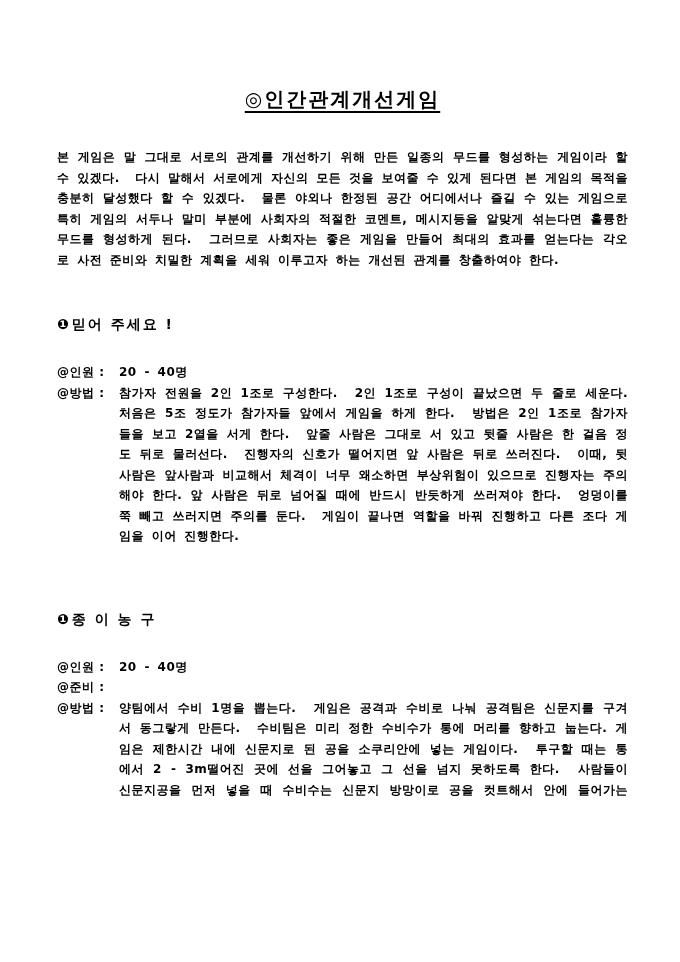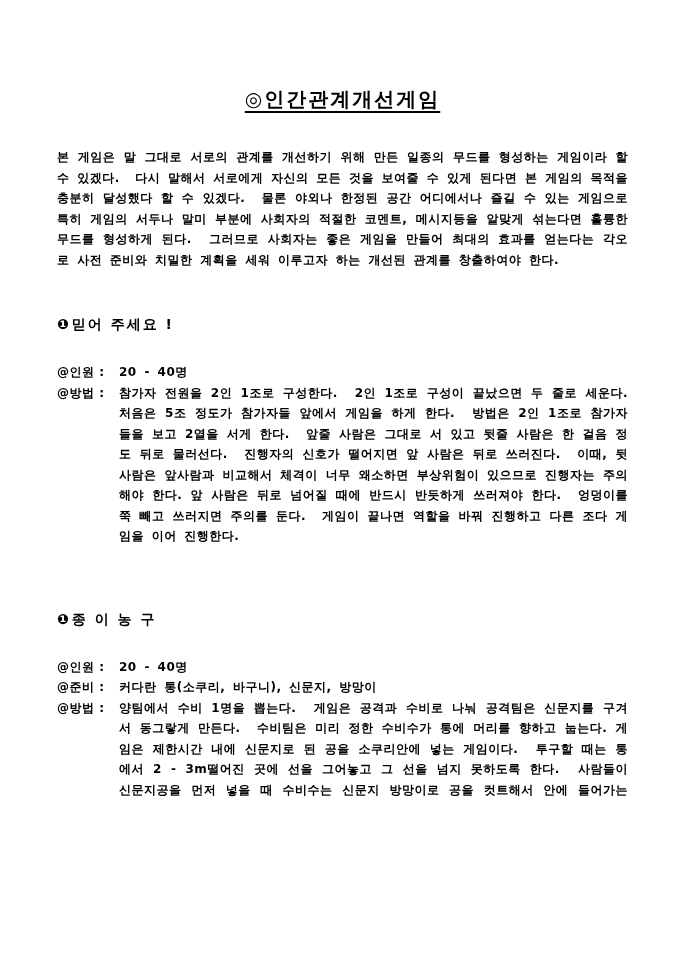--- a/index.html
+++ b/index.html
@@ -101,21 +101,20 @@
     <div class="section-heading">
       <span class="bullet">❶</span><span>종 이 농 구</span>
     </div>
     <div class="items">
       <div class="item">
         <span class="item-label">@인원 :</span>
         <span class="item-body">20 - 40명</span>
       </div>
       <div class="item">
         <span class="item-label">@준비 :</span>
-        <span class="item-body">커다란 통(소쿠리, 바구니), 신문지, 방망이</span>
       </div>
       <div class="item">
         <span class="item-label">@방법 :</span>
         <span class="item-body"><span>양팀에서 수비 1명을 뽑는다.  게임은 공격과 수비로 나눠 공격팀은 신문지를 구겨서 동그랗게 만든다.  수비팀은 미리 정한 수비수가 통에 머리를 향하고 눕는다. 게임은 제한시간 내에 신문지로 된 공을 소쿠리안에 넣는 게임이다.  투구할 때는 통에서 2 - 3m떨어진 곳에 선을 그어놓고 그 선을 넘지 못하도록 한다.  사람들이 신문지공을 먼저 넣을 때 수비수는 신문지 방망이로 공을 컷트해서 안에 들어가는 것을 방해해야 한다.  제한시간(2-3분)안에 많이 넣는 팀이 승리한다.</span><span class="item-line2">공수를 바꿔 게임을 진행한다.</span></span>
       </div>
       <div class="item">
         <span class="item-label">@주의 :</span>
       </div>
     </div>
   </div>

